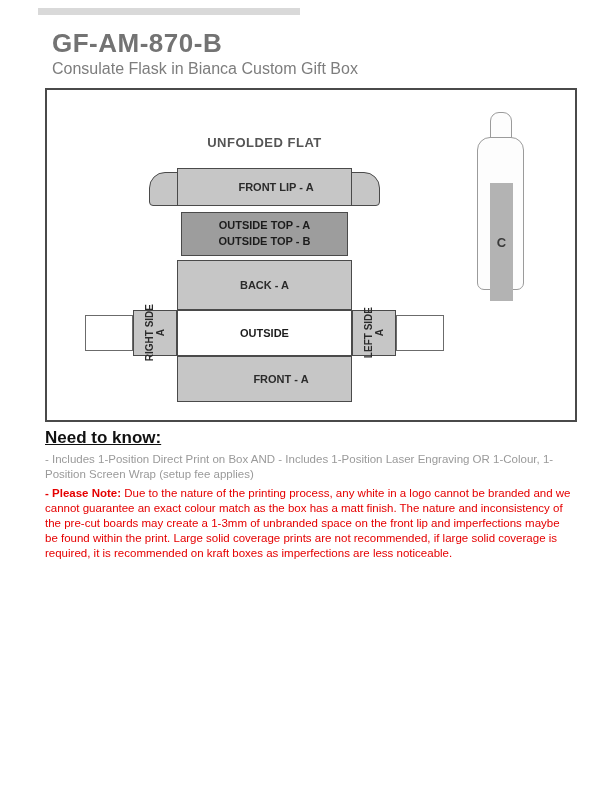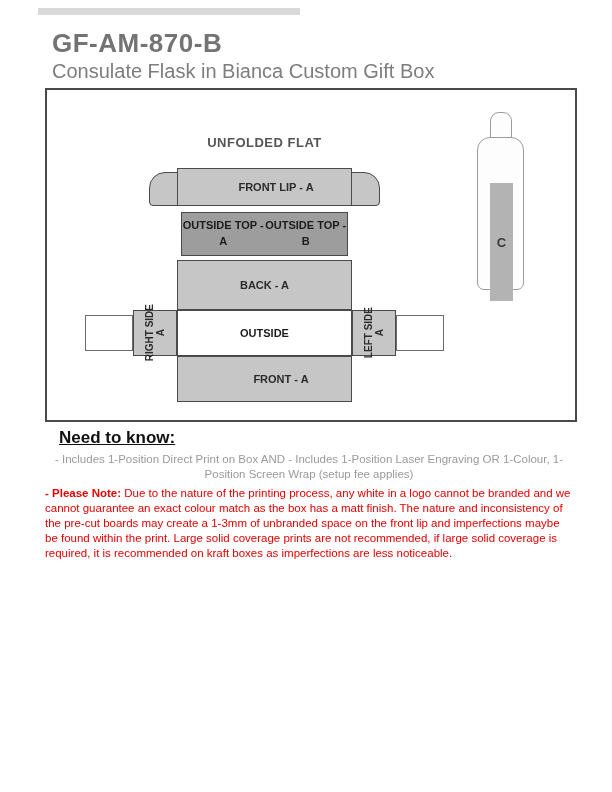--- a/index.html
+++ b/index.html
@@ -21,21 +21,21 @@
     position: absolute;
     left: 52px; top: 28px;
     font-size: 26px;
     font-weight: bold;
     color: #737373;
     letter-spacing: 0.5px;
   }
   .page-subtitle {
     position: absolute;
     left: 52px; top: 60px;
-    font-size: 20px;
+    font-size: 16px;
     color: #7d7d7d;
   }
   .diagram-frame {
     position: absolute;
     left: 45px; top: 88px;
     width: 528px; height: 330px;
     border: 2px solid #4a4a4a;
     background: #ffffff;
   }
   .diagram-heading {
@@ -67,21 +67,21 @@
     background: #c6c6c6;
     border: 1px solid #4a4a4a;
     box-sizing: border-box;
     z-index: 1;
   }
   .flap-left  { left: 102px; top: 82px; width: 30px; height: 34px; border-radius: 16px 0 0 4px; }
   .flap-right { left: 303px; top: 82px; width: 30px; height: 34px; border-radius: 0 16px 4px 0; }
   .panel-outside-top {
     left: 134px; top: 122px; width: 167px; height: 44px;
     background: #9d9d9d;
-    flex-direction: row;
+    flex-direction: column;
     line-height: 1.45;
     color: #1c1c1c;
   }
   .panel-back  { left: 130px; top: 170px; width: 175px; height: 50px; }
   .panel-bottom {
     left: 130px; top: 220px; width: 175px; height: 46px;
     background: #ffffff;
     color: #1c1c1c;
   }
   .panel-right-side { left: 86px;  top: 220px; width: 44px; height: 46px; }
@@ -139,31 +139,30 @@
     font-weight: bold;
     color: #3a3a3a;
   }
   .ntk-heading {
     position: absolute;
     left: 45px; top: 428px;
     font-size: 17px;
     font-weight: bold;
     color: #111111;
     text-decoration: underline;
-    margin-left: 14px;
   }
   .notes {
     position: absolute;
     left: 45px; top: 452px;
     width: 528px;
     font-size: 11.5px;
     line-height: 15px;
   }
   .notes p { margin: 0 0 4px 0; }
-  .note-includes { color: #9a9a9a; text-align: center; }
+  .note-includes { color: #9a9a9a; }
   .note-red { color: #e50000; }
   .note-red .lead { font-weight: bold; }
 </style>
 </head>
 <body>
 
 <div class="page">
 
   <div class="top-artifact"></div>
 

